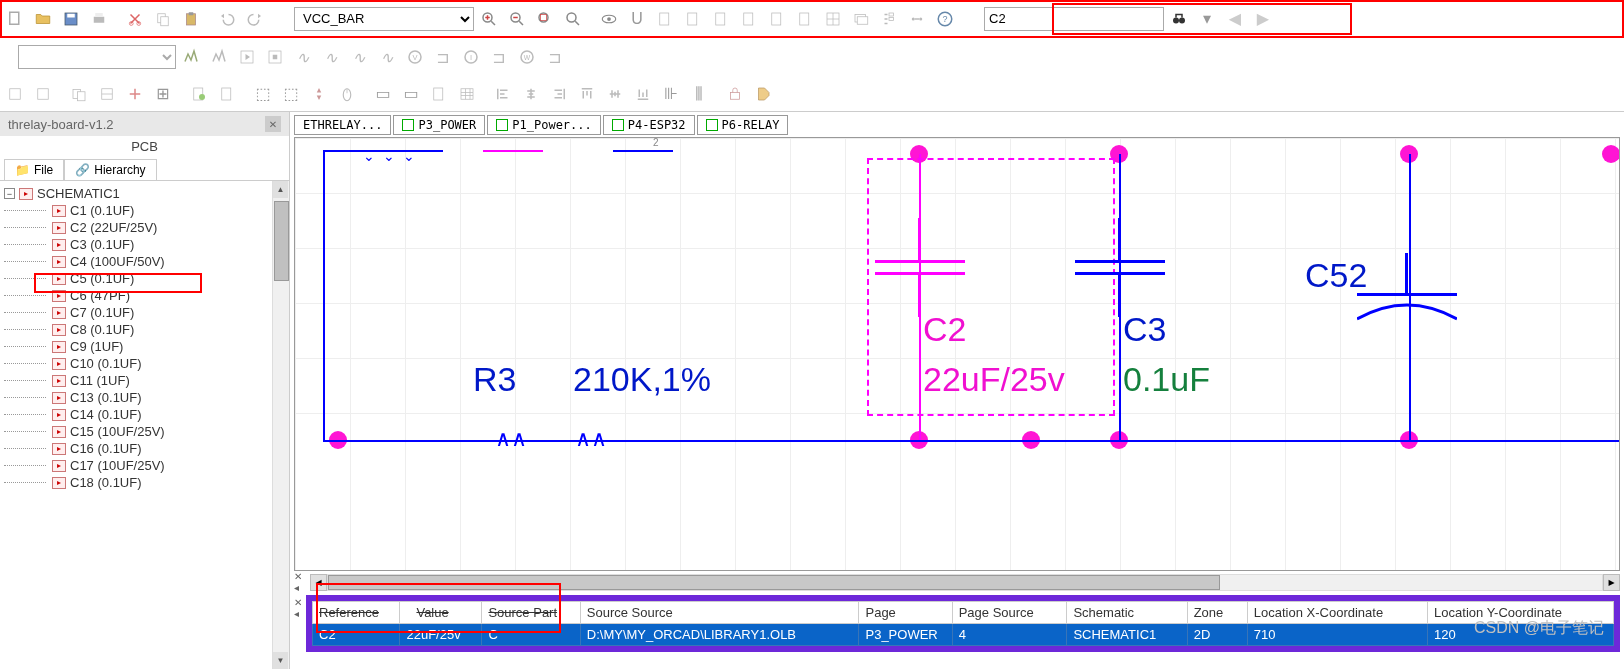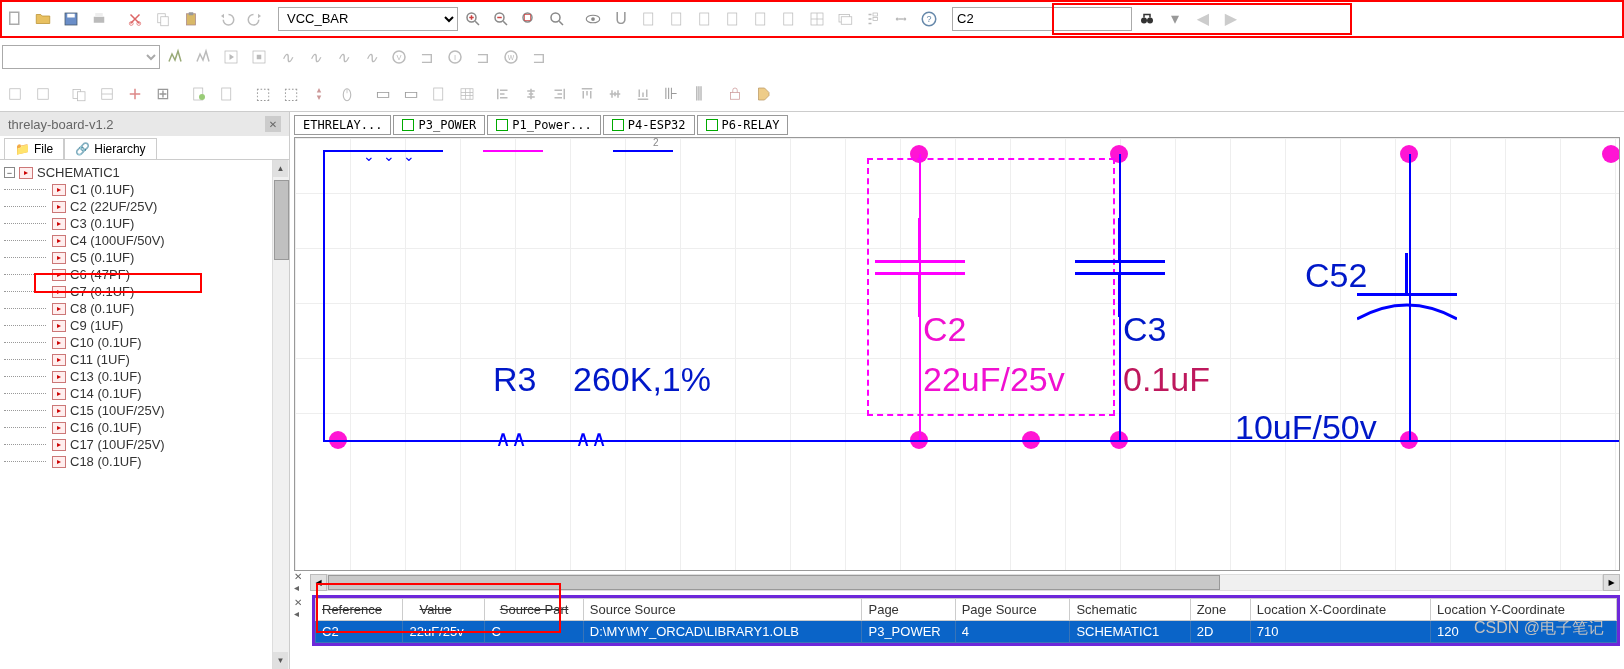--- a/index.html
+++ b/index.html
@@ -5,21 +5,21 @@
 * { box-sizing: border-box; margin: 0; padding: 0; }
 body { font-family: "Microsoft YaHei", Tahoma, Arial, sans-serif; font-size: 12px; background: #fff; color: #000; overflow: hidden; width: 1624px; height: 669px; position: relative; }
 .red-frame-top { position: absolute; left: 0; top: 0; right: 0; height: 38px; border: 2px solid red; pointer-events: none; z-index: 100; }
 .red-frame-search { position: absolute; left: 1052px; top: 3px; width: 300px; height: 32px; border: 2px solid red; pointer-events: none; z-index: 100; }
 .red-frame-tree { position: absolute; left: 34px; top: 273px; width: 168px; height: 20px; border: 2px solid red; pointer-events: none; z-index: 100; }
 .red-frame-props { position: absolute; left: 316px; top: 583px; width: 245px; height: 50px; border: 2px solid red; pointer-events: none; z-index: 100; }
 .toolbar { display: flex; align-items: center; gap: 2px; padding: 4px 2px; border-bottom: 1px solid #ddd; background: #fff; height: 38px; }
 .toolbar2 { display: flex; align-items: center; gap: 2px; padding: 4px 2px; background: #fff; height: 38px; }
 .toolbar3 { display: flex; align-items: center; gap: 2px; padding: 4px 2px; background: #fff; height: 36px; border-bottom: 1px solid #ccc; }
 .tbtn { width: 26px; height: 26px; display: flex; align-items: center; justify-content: center; border-radius: 2px; cursor: pointer; color: #999; font-size: 16px; }
-.tcombo { border: 1px solid #aaa; background: #fff; height: 24px; font-size: 13px; padding: 0 4px; }
+.tcombo { border: 1px solid #aaa; background: #fff; height: 24px; font-size: 13px; padding: 0 4px; margin-left: 16px; }
 .tsep { width: 6px; }
 .main { display: flex; height: calc(100% - 112px); }
 .left-panel { width: 290px; border-right: 1px solid #ccc; display: flex; flex-direction: column; background: #fff; }
 .panel-title { background: #e8e8e8; color: #666; padding: 4px 8px; display: flex; justify-content: space-between; align-items: center; font-size: 13px; }
 .close-x { width: 16px; height: 16px; background: #ccc; display: flex; align-items: center; justify-content: center; font-size: 10px; cursor: pointer; }
 .panel-sub { text-align: center; padding: 3px; font-size: 13px; color: #444; }
 .tab-row { display: flex; gap: 0; border-bottom: 1px solid #ccc; padding: 2px 4px 0; }
 .ptab { padding: 3px 10px; border: 1px solid #ccc; border-bottom: none; background: #fff; font-size: 12px; display: flex; align-items: center; gap: 4px; cursor: pointer; }
 .ptab.active { background: #fff; }
 .tree { flex: 1; overflow-y: auto; padding: 4px 2px; position: relative; }
@@ -39,21 +39,21 @@
 .grid-line-v { position: absolute; top: 0; bottom: 0; width: 1px; background: #eee; }
 .grid-line-h { position: absolute; left: 0; right: 0; height: 1px; background: #eee; }
 .sch-text { position: absolute; font-family: Arial; font-weight: normal; }
 .pink-dot { position: absolute; width: 18px; height: 18px; background: #ff15d4; border-radius: 50%; transform: translate(-50%, -50%); }
 .hscroll { height: 18px; margin: 2px 4px; display: flex; align-items: center; }
 .hscroll-left { width: 17px; height: 17px; background: #e0e0e0; border: 1px solid #bbb; display:flex;align-items:center;justify-content:center;font-size:8px; }
 .hscroll-track { flex: 1; height: 17px; background: #f0f0f0; border: 1px solid #ddd; position: relative; }
 .hscroll-thumb { position: absolute; top: 0; bottom: 0; left: 0; width: 70%; background: #c8c8c8; border: 1px solid #999; }
 .props-panel { height: 70px; margin: 2px 4px 4px 4px; }
 .props-close { width: 14px; float: left; font-size: 10px; color: #666; padding-top: 2px; }
-.props-table { margin-left: 18px; border: 3px solid #6d28d9; }
+.props-table { margin-left: 12px; border: 6px solid #6d28d9; }
 .props-table table { border-collapse: collapse; width: 100%; font-size: 13px; }
 .props-table th { background: #fff; border: 1px solid #ccc; padding: 3px 6px; text-align: left; font-weight: normal; color: #333; }
 .props-table td { border: 1px solid #3874b8; padding: 3px 6px; background: #0a64c8; color: #fff; }
 .watermark { position: absolute; right: 20px; bottom: 30px; color: #c0c0c0; font-size: 16px; z-index: 200; }
 svg.icon-svg { width: 18px; height: 18px; }
 </style>
 </head>
 <body>
 
 <div class="toolbar">
@@ -392,20 +392,21 @@
     </div>
 </div>
 
 <div class="main">
 
   <div class="left-panel">
     <div class="panel-title">
       <span>threlay-board-v1.2</span>
       <span class="close-x">✕</span>
     </div>
+    <div class="panel-sub">PCB</div>
     <div class="tab-row">
       <div class="ptab">
           <span>📁</span>
           <span>File</span>
         </div>
       <div class="ptab active">
           <span>🔗</span>
           <span>Hierarchy</span>
         </div>
     </div>
@@ -602,49 +603,48 @@
           </div>
           <div style="position: absolute; left: 1062px; top: 155px; width: 100px; height: 50px;">
             <div style="position:absolute;left:0;top:0;width:100px;height:3px;background:#00f"></div>
             <svg style="position:absolute;left:0;top:6px" width="100" height="24">
               <path d="M0 20 Q50 -8 100 20" fill="none" stroke="#00f" stroke-width="3"></path>
             </svg>
             <div style="position:absolute;left:48px;top:-40px;width:3px;height:40px;background:#00f"></div>
           </div>
           <div style="position: absolute; left: 200px; top: 288px; color: rgb(0, 0, 255); font-size: 22px;">∧∧</div>
           <div style="position: absolute; left: 280px; top: 288px; color: rgb(0, 0, 255); font-size: 22px;">∧∧</div>
-          <div class="sch-text" style="left: 178px; top: 222px; color: rgb(0, 24, 200); font-size: 34px; margin-left: 20px;">R3</div>
-          <div class="sch-text" style="left: 278px; top: 222px; color: rgb(0, 24, 200); font-size: 34px;">260K,1%</div>
+          <div class="sch-text" style="left: 178px; top: 222px; color: rgb(0, 24, 200); font-size: 34px;">R3</div>
+          <div class="sch-text" style="left: 278px; top: 222px; color: rgb(0, 24, 200); font-size: 34px;">210K,1%</div>
           <div class="sch-text" style="left: 628px; top: 172px; color: rgb(240, 16, 208); font-size: 34px;">C2</div>
           <div class="sch-text" style="left: 628px; top: 222px; color: rgb(240, 16, 208); font-size: 34px;">22uF/25v</div>
           <div class="sch-text" style="left: 828px; top: 172px; color: rgb(0, 24, 200); font-size: 34px;">C3</div>
-          <div class="sch-text" style="left: 828px; top: 222px; color: #be185d; font-size: 34px;">0.1uF</div>
+          <div class="sch-text" style="left: 828px; top: 222px; color: #15803d; font-size: 34px;">0.1uF</div>
           <div class="sch-text" style="left: 1010px; top: 118px; color: rgb(0, 24, 200); font-size: 34px;">C52</div>
-          <div class="sch-text" style="left: 940px; top: 270px; color: rgb(0, 24, 200); font-size: 34px;">10uF/50v</div>
         </div>
     </div>
 
     <div class="hscroll">
       <div style="width:14px;font-size:10px;color:#666;margin-right:2px">✕<br>◂</div>
       <div class="hscroll-left">◀</div>
       <div class="hscroll-track">
           <div class="hscroll-thumb"></div>
         </div>
       <div class="hscroll-left">▶</div>
     </div>
 
     <div class="props-panel">
       <div class="props-close">✕<br>◂</div>
       <div class="props-table">
         <table>
           <thead>
               <tr id="props-head">
                 <th style="width: 80px; text-decoration: line-through;">Reference</th>
                 <th style="width: 75px; text-decoration: line-through; padding-left: 16px;">Value</th>
-                <th style="width: 90px; text-decoration: line-through; text-align: center;">Source Part</th>
+                <th style="width: 90px; text-decoration: line-through;">Source Part</th>
                 <th style="width: 255px;">Source Source</th>
                 <th style="width: 85px;">Page</th>
                 <th style="width: 105px;">Page Source</th>
                 <th style="width: 110px;">Schematic</th>
                 <th style="width: 55px;">Zone</th>
                 <th style="width: 165px;">Location X-Coordinate</th>
                 <th style="width: 170px;">Location Y-Coordinate</th>
               </tr>
             </thead>
           <tbody>

